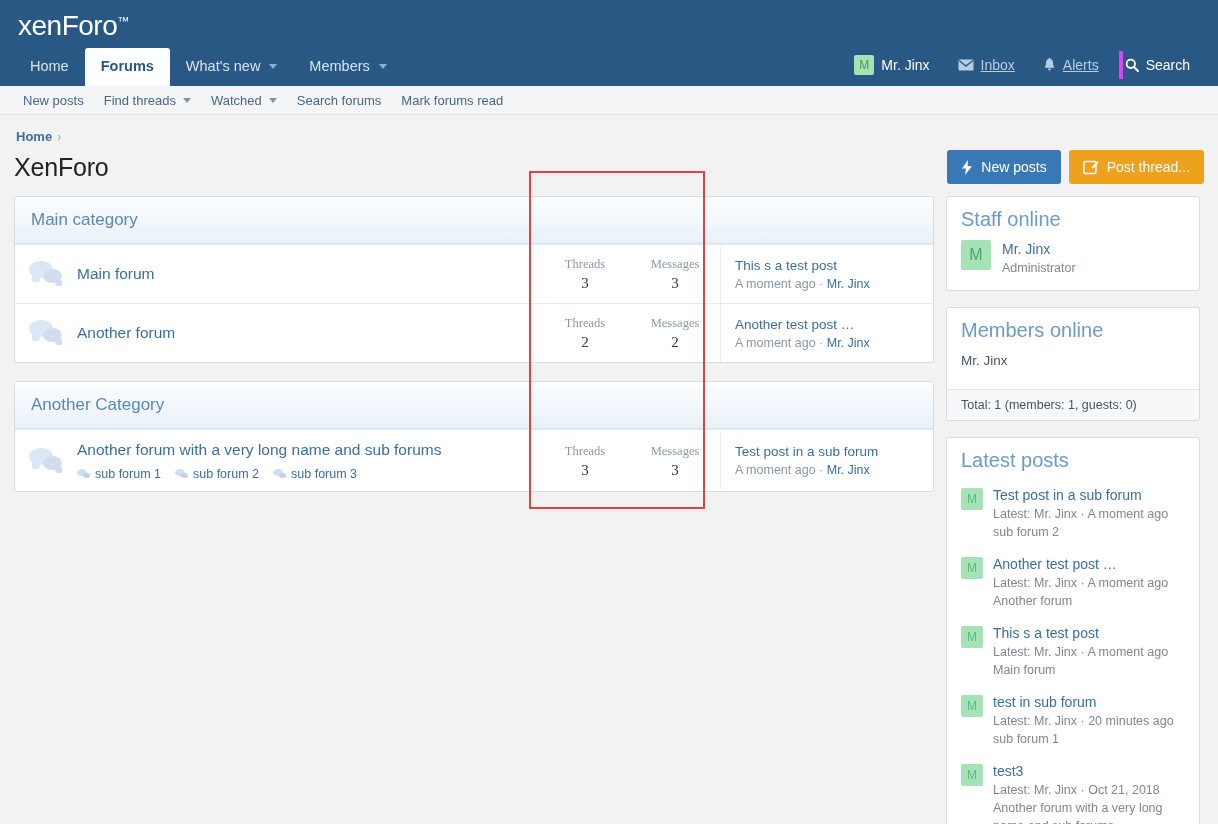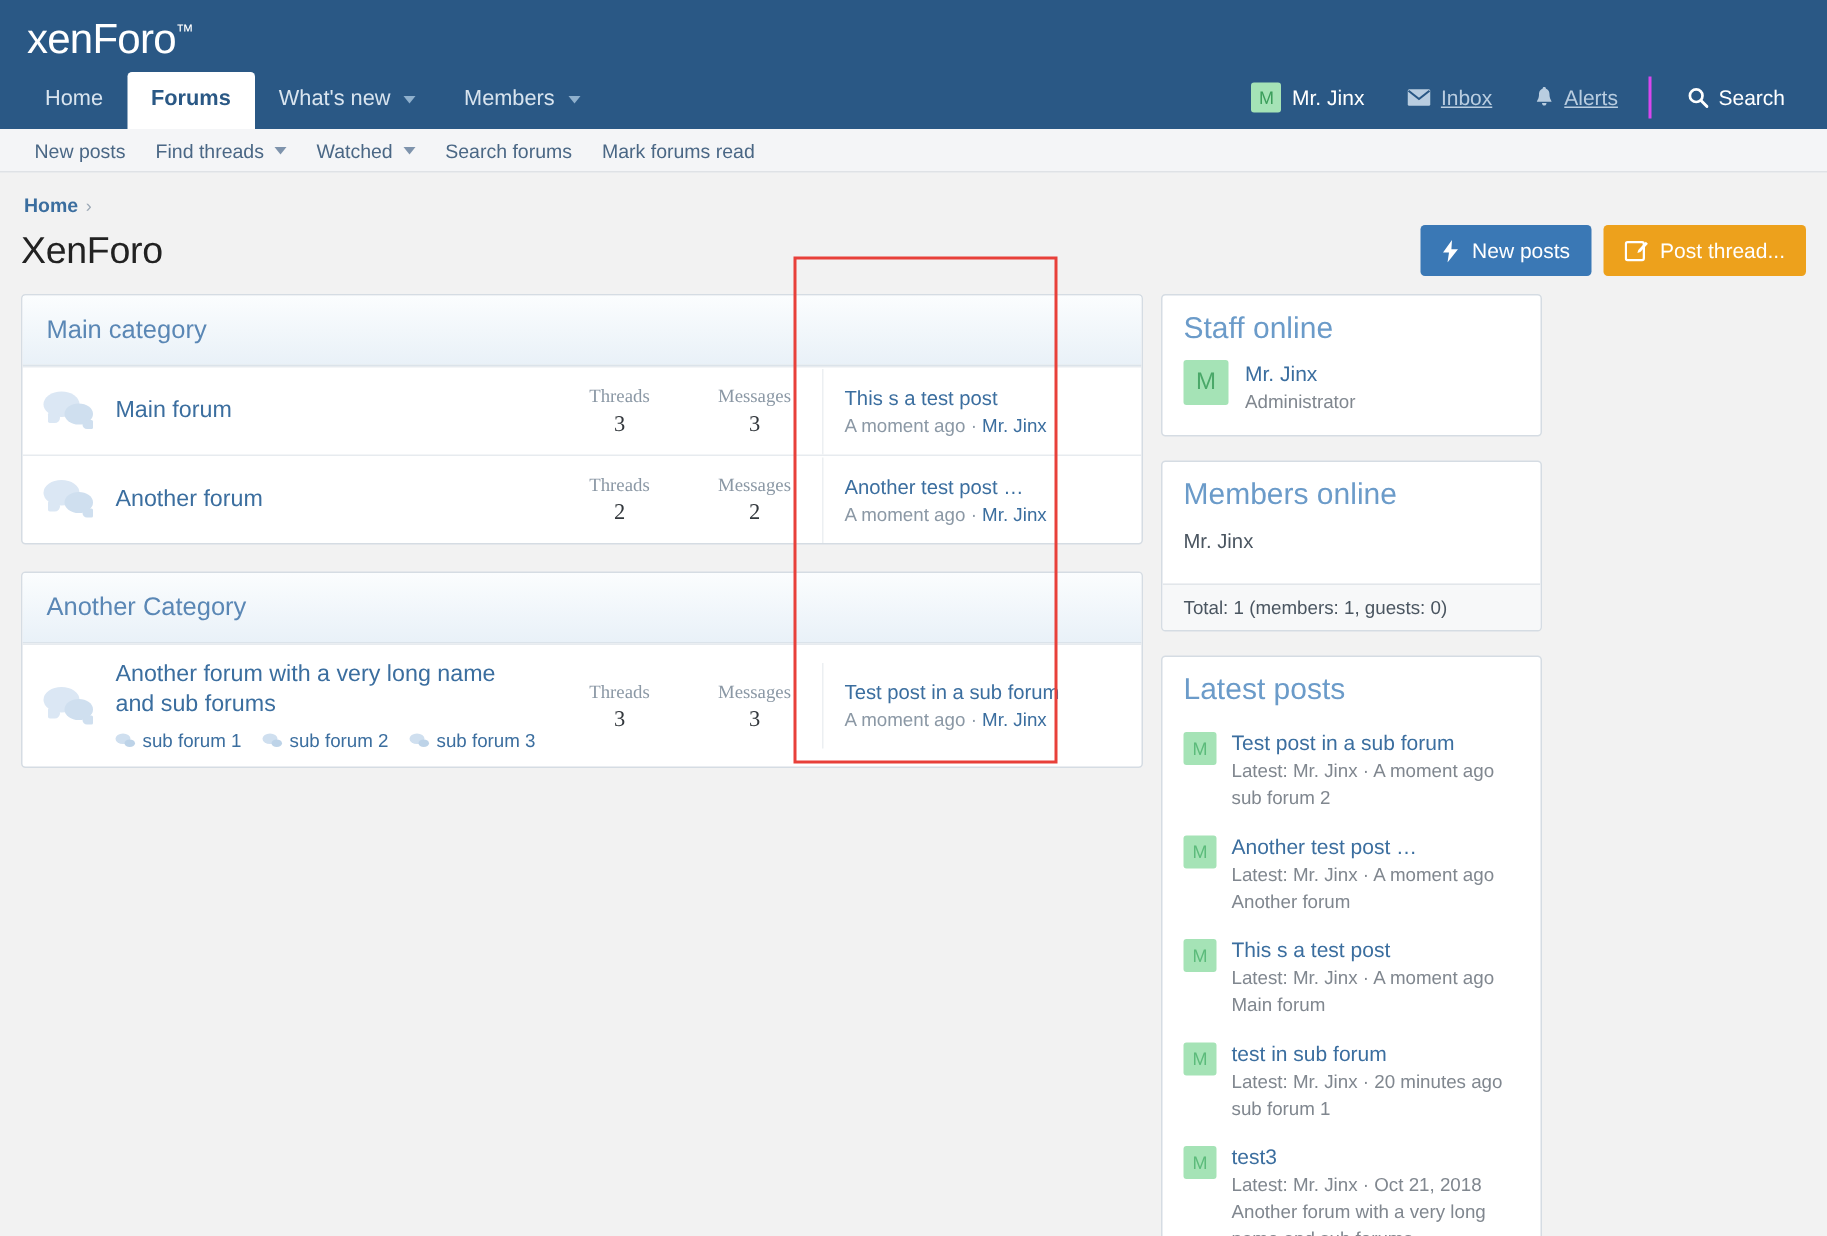--- a/index.html
+++ b/index.html
@@ -67,21 +67,21 @@
   }
   .uitem {
     display: flex; align-items: center; gap: 7px;
     padding: 6px 14px;
     color: #ffffff;
     font-size: 14px;
     cursor: pointer;
     white-space: nowrap;
   }
   .uitem.muted { color: #b9cde0; text-decoration: underline; }
-  .uitem.sep { border-left: 2px solid #d946ef; margin-left: 6px; padding-left: 24px; }
+  .uitem.sep { border-left: 4px solid #d946ef; margin-left: 6px; padding-left: 2px; }
   .avatar-sm {
     width: 20px; height: 20px;
     background: #a5e3b6;
     color: #3b9e5b;
     font-size: 12px;
     display: flex; align-items: center; justify-content: center;
     border-radius: 2px;
   }
   
   .subnav {
@@ -130,21 +130,21 @@
     padding: 9px 14px;
     border-radius: 3px;
     font-size: 14px;
     color: #ffffff;
     cursor: pointer;
     white-space: nowrap;
   }
   .btn.blue { background: #3a78b5; }
   .btn.orange { background: #eda11c; }
   .layout { display: flex; gap: 12px; align-items: flex-start; }
-  .maincol { width: 748px; }
+  .maincol { width: 920px; }
   .sidecol { width: 254px; }
   
   .block {
     background: #ffffff;
     border: 1px solid #d5dce3;
     border-radius: 3px;
     margin-bottom: 18px;
     overflow: hidden;
   }
   .cat-header {

